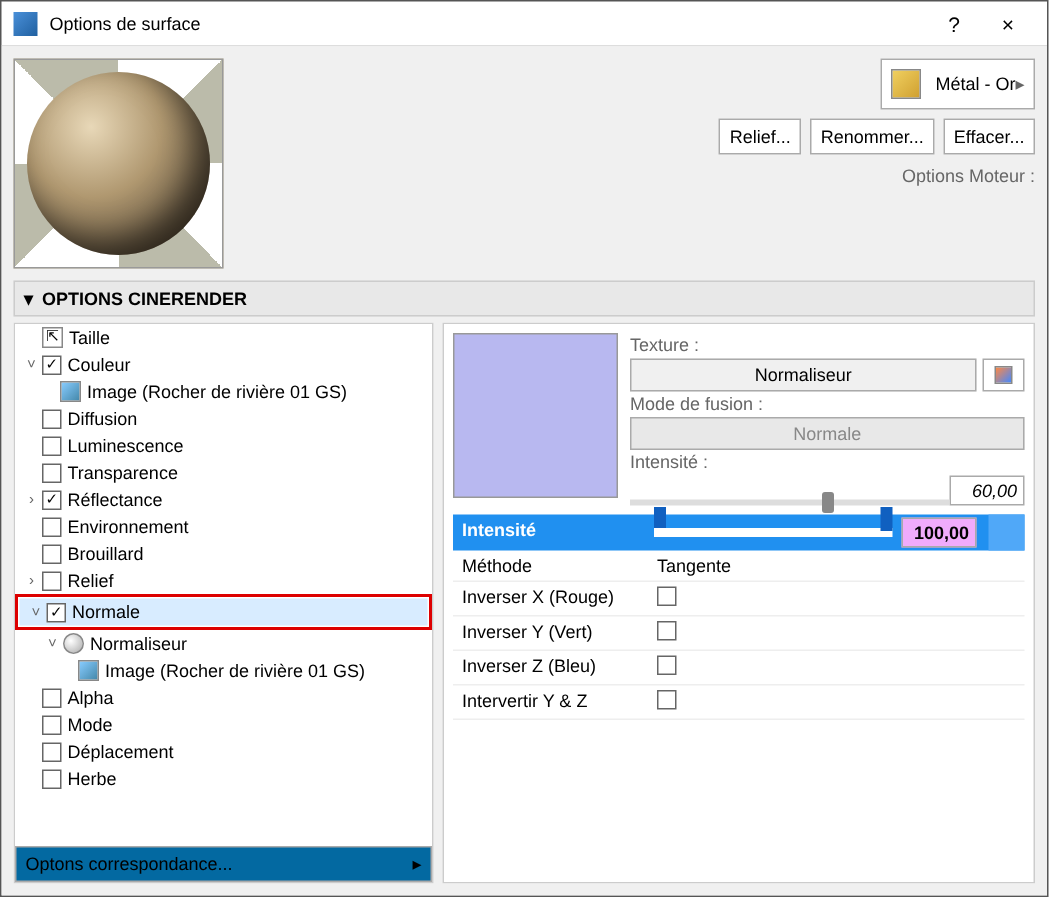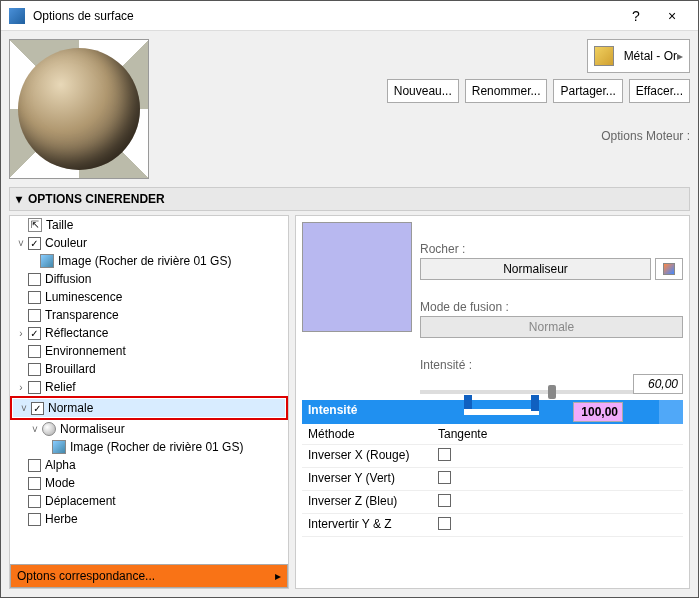--- a/index.html
+++ b/index.html
@@ -32,34 +32,34 @@
 .tree-item { display: flex; align-items: center; padding: 2px 4px; white-space: nowrap; cursor: pointer; }
 .tree-item.selected { background: #d8ecff; }
 .tree-caret { width: 14px; text-align: center; color: #666; font-size: 10px; }
 .tree-checkbox { width: 13px; height: 13px; border: 1px solid #666; margin-right: 4px; display: inline-flex; align-items: center; justify-content: center; font-size: 10px; background: #fff; }
 .tree-checkbox.checked::after { content: "✓"; }
 .tree-icon { width: 14px; height: 14px; margin-right: 4px; display: inline-block; }
 .tree-icon.circle { border-radius: 50%; background: radial-gradient(circle at 35% 35%, #fff, #aaa); border: 1px solid #888; }
 .tree-icon.image { background: linear-gradient(135deg,#8cf,#48a); border: 1px solid #888; }
 .tree-icon.expand { border: 1px solid #888; background: #fff; font-size: 10px; text-align: center; line-height: 12px; }
 .tree-highlighted { border: 2px solid #d00; padding: 1px; }
-.matching-btn { border: 1px solid #aaa; background: #f97316; padding: 4px 6px; display: flex; justify-content: space-between; align-items: center; }
+.matching-btn { border: 1px solid #aaa; background: #0369a1; padding: 4px 6px; display: flex; justify-content: space-between; align-items: center; }
 .right-pane { flex: 1; border: 1px solid #ccc; background: #fff; padding: 6px; display: flex; flex-direction: column; }
 .preview-row { display: flex; gap: 8px; }
 .preview-square { width: 110px; height: 110px; background: #b8b8f0; border: 1px solid #999; }
 .preview-props { flex: 1; }
-.prop-label { color: #666; margin-bottom: 2px; margin-top: 20px; }
+.prop-label { color: #666; margin-bottom: 2px; margin-top: 1px; }
 .prop-btn { border: 1px solid #aaa; background: #f0f0f0; padding: 3px; text-align: center; width: 100%; }
 .prop-btn.disabled { color: #888; background: #e8e8e8; }
 .slider-row { display: flex; align-items: flex-end; gap: 0; font-style: italic; }
 .slider-track { flex: 1; height: 4px; background: #ddd; position: relative; }
 .slider-thumb { position: absolute; top: -5px; width: 8px; height: 14px; background: #888; border-radius: 2px; }
 .value-box { width: 50px; border: 1px solid #aaa; padding: 2px 4px; text-align: right; background: #fff; }
 .param-table { margin-top: 6px; }
-.param-head { display: flex; background: #2090f0; color: #fff; font-weight: bold; gap: 28px; }
+.param-head { display: flex; background: #2090f0; color: #fff; font-weight: bold; }
 .param-head .label-col { flex: 0 0 130px; padding: 3px 6px; }
 .param-head .slider-col { flex: 1; position: relative; display: flex; align-items: center; }
 .param-head .slider-col .slider-track { background: #fff; height: 6px; margin: 0 4px; }
 .param-head .value-col { flex: 0 0 60px; padding: 2px; }
 .param-head .value-col .value-box { background: #f0abfc; color: #000; }
 .param-head .spin-col { flex: 0 0 24px; background: #50a8f8; }
 .param-row { display: flex; border-bottom: 1px solid #eee; }
 .param-row .label-col { flex: 0 0 130px; padding: 3px 6px; }
 .param-row .value-col { flex: 1; padding: 3px 6px; }
 .tiny-check { width: 13px; height: 13px; border: 1px solid #666; display: inline-block; }
@@ -78,23 +78,22 @@
 <div class="content">
   <div class="top-row">
     <div class="preview-sphere"></div>
     <div class="right-top">
       <div class="material-bar">
         <span class="swatch"></span>
         <span class="material-name">Métal - Or</span>
         <span class="material-arrow">▸</span>
       </div>
       <div class="btn-row">
-        <div class="btn">Nouveau...</div>
+        <div class="btn">Relief...</div>
         <div class="btn">Renommer...</div>
-        <div class="btn">Partager...</div>
         <div class="btn">Effacer...</div>
       </div>
       <div class="prop-label">Options Moteur :</div>
     </div>
   </div>
 
   <div class="section-header">
     <span class="caret">▾</span>
     <span>OPTIONS CINERENDER</span>
   </div>
@@ -191,21 +190,21 @@
       <div class="matching-btn">
         <span>Optons correspondance...</span>
         <span>▸</span>
       </div>
     </div>
 
     <div class="right-pane">
       <div class="preview-row">
         <div class="preview-square"></div>
         <div class="preview-props">
-          <div class="prop-label">Rocher :</div>
+          <div class="prop-label">Texture :</div>
           <div style="display:flex;gap:4px">
             <div class="prop-btn" style="flex:1">Normaliseur</div>
             <div class="icon-btn">
                 <span style="width:12px;height:12px;background:linear-gradient(135deg,#f84,#48f);border:1px solid #888"></span>
               </div>
           </div>
           <div class="prop-label">Mode de fusion :</div>
           <div class="prop-btn disabled">Normale</div>
           <div class="prop-label">Intensité :</div>
           <div class="slider-row">

